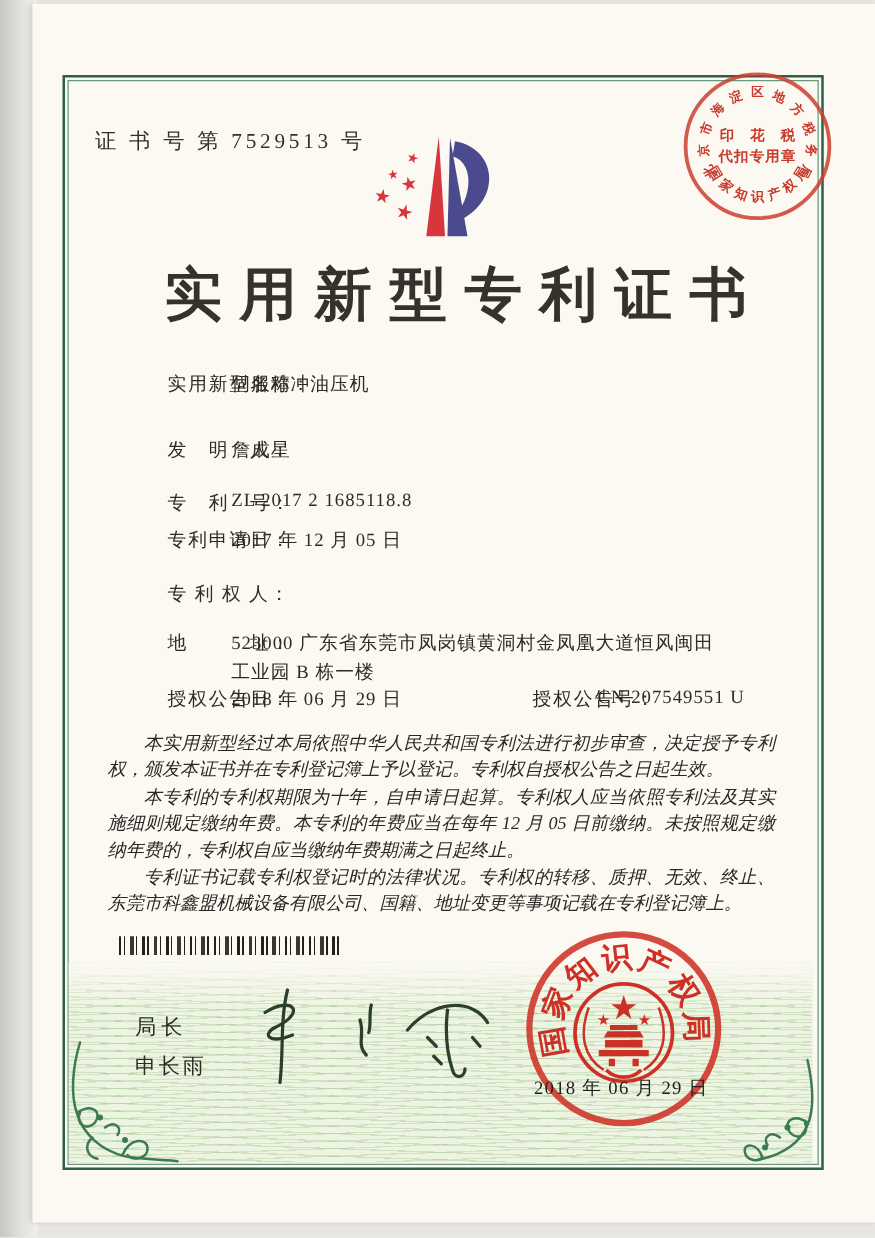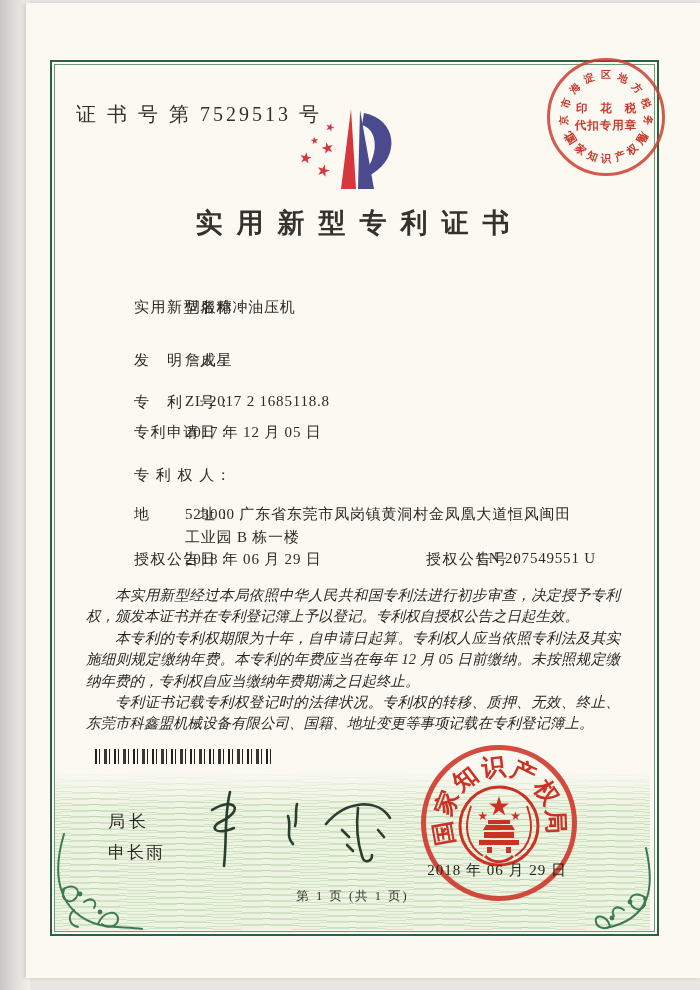--- a/index.html
+++ b/index.html
@@ -11,23 +11,23 @@
   .paper{left:26px;top:3px;right:0;bottom:12px;background:#fbf9f2;
          box-shadow:-2px 0 4px rgba(0,0,0,.12);}
   .frame{left:50px;top:60px;width:605px;height:872px;border:2px solid #2f5f45;z-index:1;}
   .frame-inner{position:absolute;inset:2px;border:1px solid #68997d;}
   .guilloche{left:55px;top:770px;width:595px;height:160px;z-index:1;background-color:#eef4e2;
     background-image:
       repeating-linear-gradient(2deg, rgba(140,184,122,.32) 0 1px, rgba(0,0,0,0) 1px 6px),
       repeating-linear-gradient(-2deg, rgba(140,184,122,.28) 0 1px, rgba(0,0,0,0) 1px 6px);}
   .guilloche::before{content:"";position:absolute;left:0;top:0;right:0;height:36px;
       background:linear-gradient(180deg,#fbf9f2,rgba(251,249,242,0));}
-  .cert-no{left:76px;top:101px;font-size:20px;letter-spacing:3px;color:#33302c;z-index:2;}
-  .title{left:50px;top:205px;width:605px;text-align:center;font-size:27px;font-weight:600;
-         letter-spacing:14px;text-indent:14px;color:#34322d;z-index:2;}
+  .cert-no{left:76px;top:101px;font-size:17px;letter-spacing:3px;color:#33302c;z-index:2;}
+  .title{left:50px;top:205px;width:605px;text-align:center;font-size:46px;font-weight:600;
+         letter-spacing:14px;text-indent:14px;color:#34322d;z-index:2;padding-left:12px;}
   .star{position:absolute;color:#d6363c;line-height:1;z-index:2;}
   .row-label{font-size:15px;letter-spacing:1.5px;color:#2e2b27;z-index:2;white-space:nowrap;margin-left:44px;}
   .row-value{font-size:15px;letter-spacing:.8px;color:#2e2b27;z-index:2;white-space:nowrap;}
   .body-text{left:86px;top:585px;width:534px;font-size:14.5px;line-height:21.4px;
              font-style:italic;text-align:justify;color:#2a2724;z-index:2;}
   .body-text p{margin:0;text-indent:2em;}
   .barcode{left:95px;top:749px;width:177px;height:15px;z-index:2;
     background-image:
       repeating-linear-gradient(90deg,#23211e 0 2px,rgba(0,0,0,0) 2px 4px,#23211e 4px 5px,
         rgba(0,0,0,0) 5px 9px,#3a3733 9px 12px,rgba(0,0,0,0) 12px 14px,#23211e 14px 15px,
@@ -194,14 +194,13 @@
         <span style="transform: rotate(238deg) translateY(-42px) rotate(180deg);">国</span>
         <span style="transform: rotate(218.667deg) translateY(-42px) rotate(180deg);">家</span>
         <span style="transform: rotate(199.333deg) translateY(-42px) rotate(180deg);">知</span>
         <span style="transform: rotate(180deg) translateY(-42px) rotate(180deg);">识</span>
         <span style="transform: rotate(160.667deg) translateY(-42px) rotate(180deg);">产</span>
         <span style="transform: rotate(141.333deg) translateY(-42px) rotate(180deg);">权</span>
         <span style="transform: rotate(122deg) translateY(-42px) rotate(180deg);">局</span>
       </div>
   </div>
 
-  <div class="abs footer">第 1 页 (共 1 页)</div>
 </div>
 
 </body></html>

